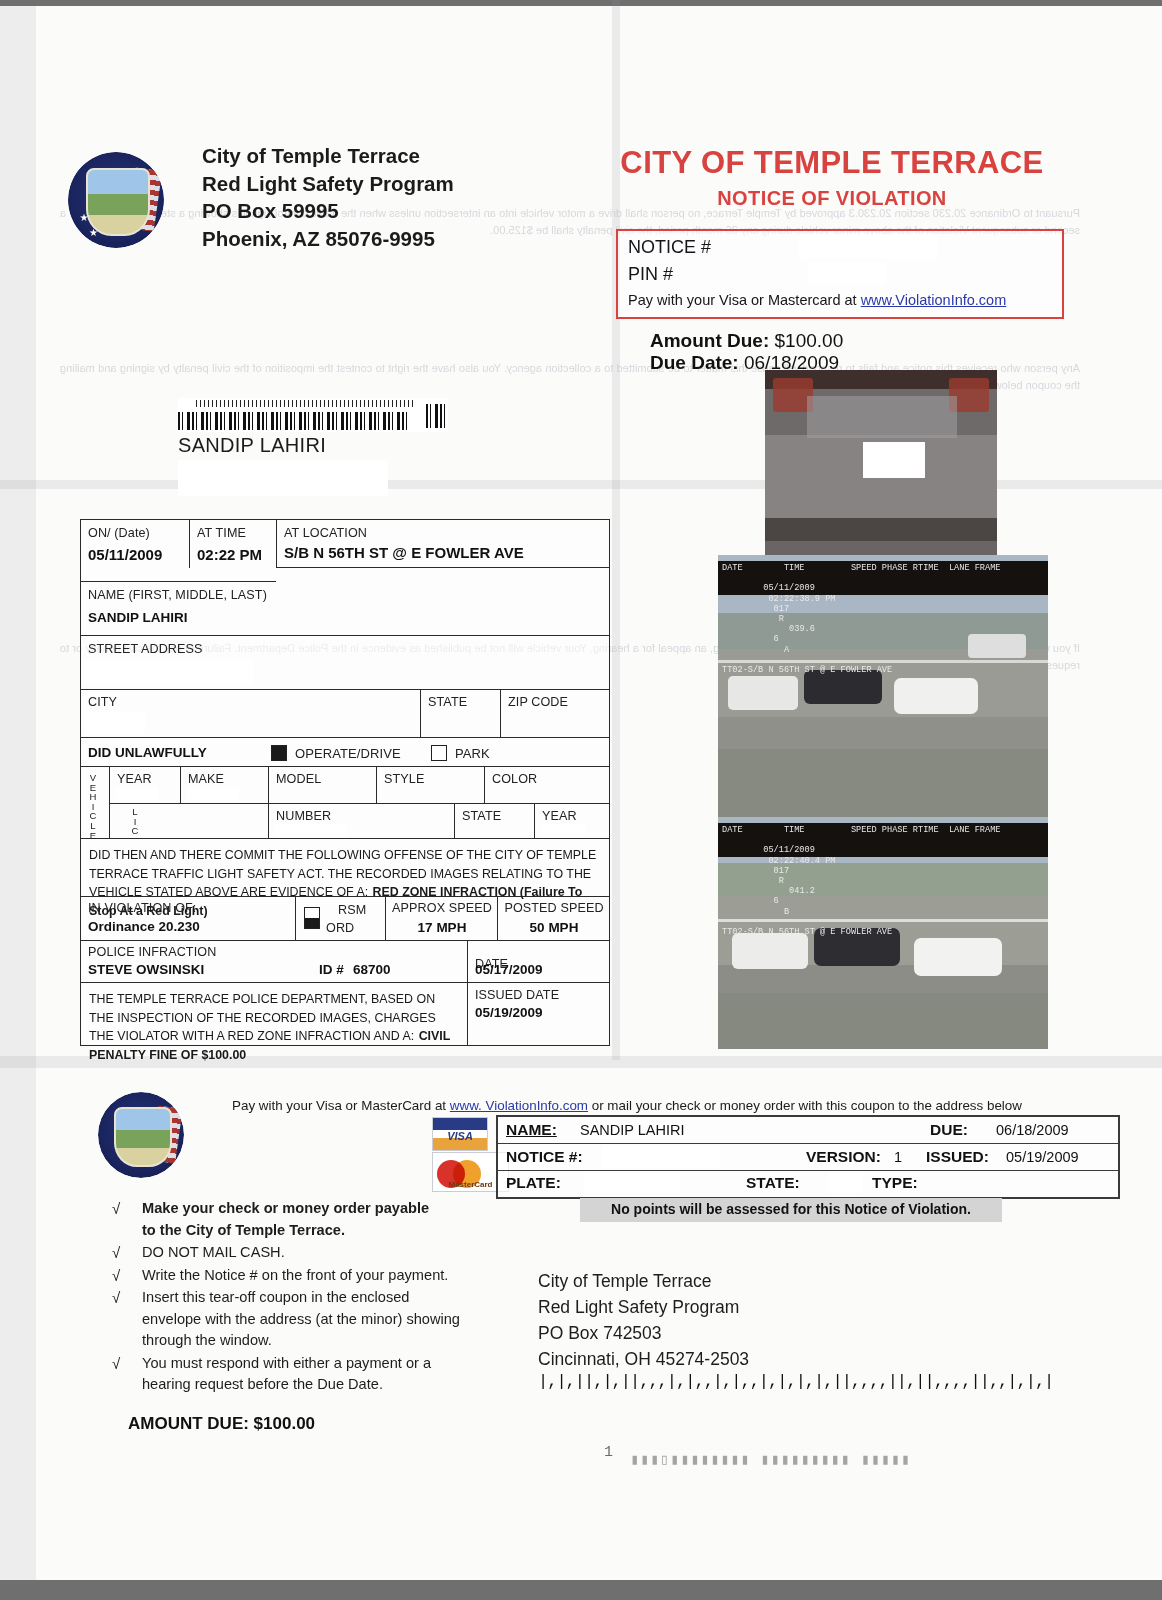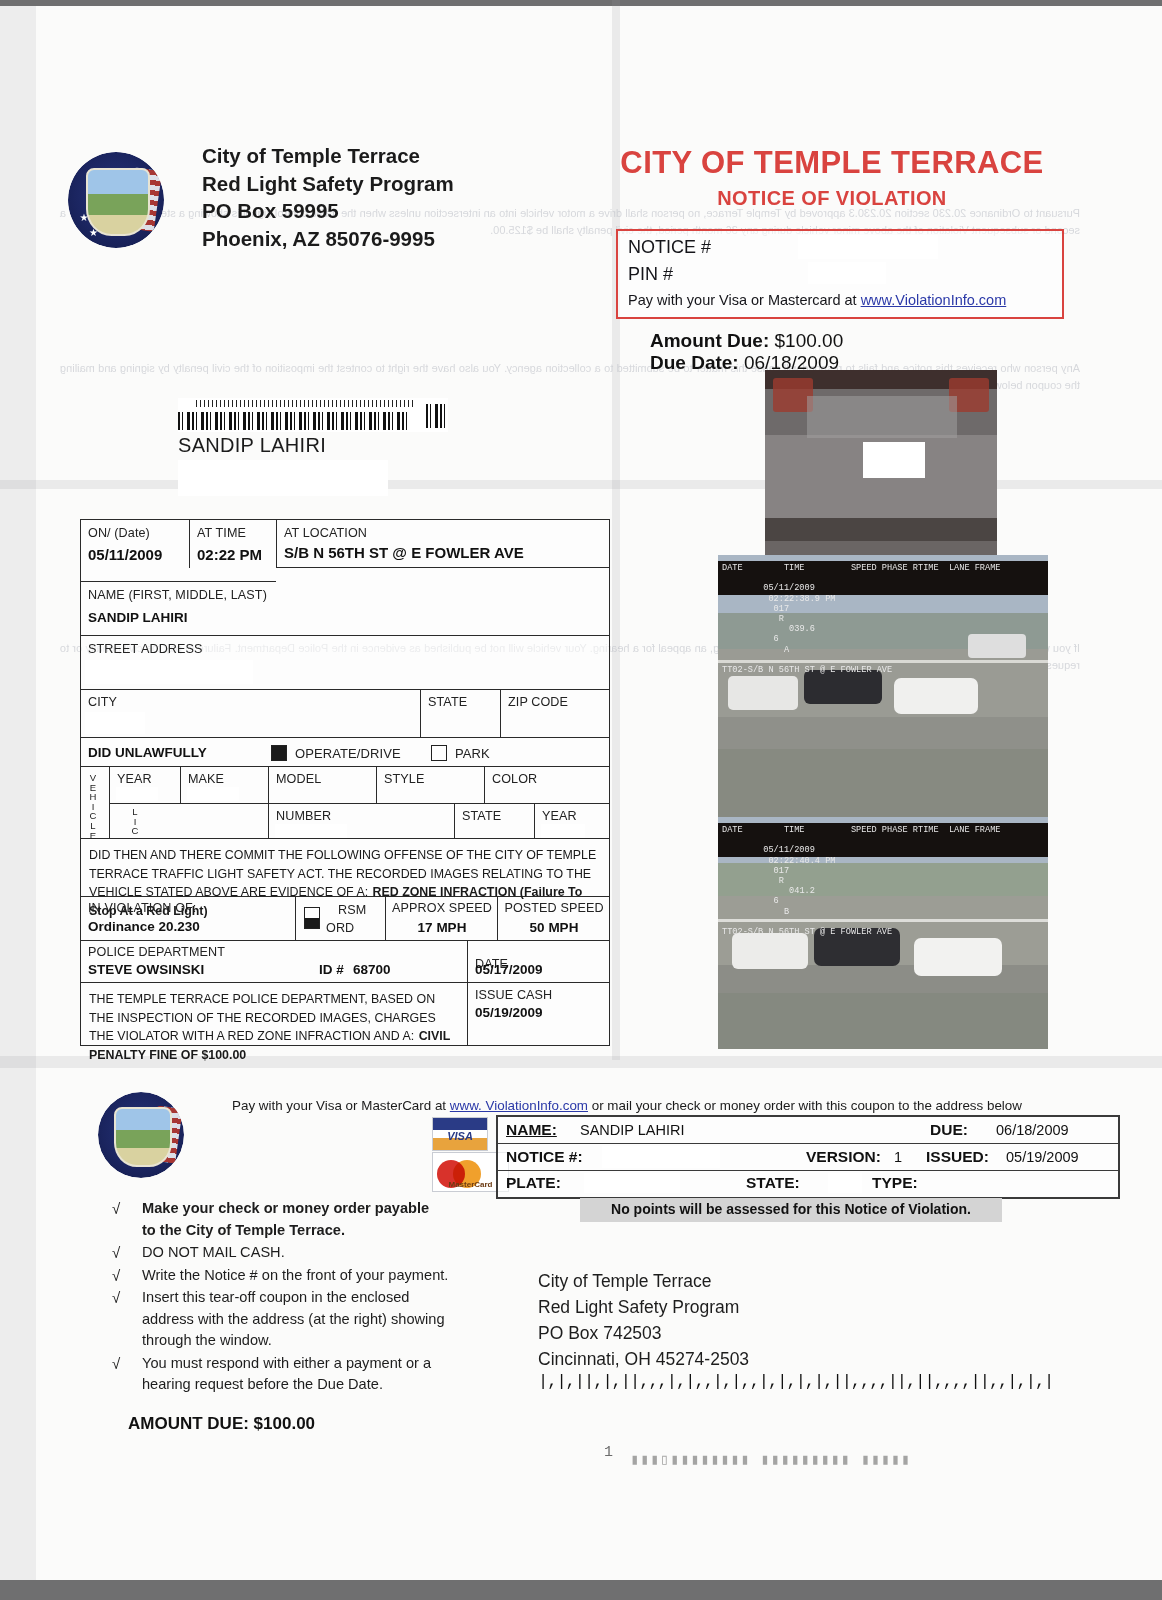--- a/index.html
+++ b/index.html
@@ -260,36 +260,36 @@
     <div class="cell bl bb" style="left:304px;top:377px;width:112px;height:44px;">
       <div class="lbl" style="position:absolute;left:0;top:4px;width:112px;text-align:center;">APPROX SPEED</div>
       <div class="val-sm" style="position:absolute;left:0;top:23px;width:112px;text-align:center;">17 MPH</div>
     </div>
     <div class="cell bl bb" style="left:416px;top:377px;width:112px;height:44px;">
       <div class="lbl" style="position:absolute;left:0;top:4px;width:112px;text-align:center;">POSTED SPEED</div>
       <div class="val-sm" style="position:absolute;left:0;top:23px;width:112px;text-align:center;">50 MPH</div>
     </div>
 
     <div class="cell bb" style="left:0;top:421px;width:386px;height:42px;">
-      <div class="lbl" style="position:absolute;left:7px;top:4px;">POLICE DEPARTMENT</div>
+      <div class="lbl" style="position:absolute;left:7px;top:4px;">POLICE INFRACTION</div>
       <div class="val-sm" style="position:absolute;left:7px;top:21px;">STEVE OWSINSKI</div>
       <div class="val-sm" style="position:absolute;left:238px;top:21px;">ID #</div>
       <div class="val-sm" style="position:absolute;left:272px;top:21px;">68700</div>
     </div>
     <div class="cell bl bb" style="left:386px;top:421px;width:142px;height:42px;">
       <div class="lbl" style="position:absolute;left:7px;top:16px;">DATE</div>
       <div class="val-sm" style="position:absolute;left:7px;top:21px;">05/17/2009</div>
     </div>
 
     <div class="cell" style="left:0;top:463px;width:386px;height:62px;padding:6px 8px;">
       <span class="para">THE TEMPLE TERRACE POLICE DEPARTMENT, BASED ON THE INSPECTION OF THE RECORDED IMAGES, CHARGES THE VIOLATOR WITH A RED ZONE INFRACTION AND A:</span>
       <span class="para" style="font-weight:bold;">CIVIL PENALTY FINE OF $100.00</span>
     </div>
     <div class="cell bl" style="left:386px;top:463px;width:142px;height:62px;">
-      <div class="lbl" style="position:absolute;left:7px;top:5px;">ISSUE CASH</div>
+      <div class="lbl" style="position:absolute;left:7px;top:5px;">ISSUED DATE</div>
       <div class="val-sm" style="position:absolute;left:7px;top:22px;">05/19/2009</div>
     </div>
   </div>
 
   <div class="photo" style="left:765px;top:370px;width:232px;height:190px;
        background:linear-gradient(#3e2f2d 0 10%, #6e6a6a 10% 34%, #878383 34% 78%, #4b4543 78% 90%, #6a6564 90% 100%);">
     <div style="position:absolute;left:8px;top:8px;width:40px;height:34px;background:#9c3b2e;opacity:.8;border-radius:3px;"></div>
     <div style="position:absolute;right:8px;top:8px;width:40px;height:34px;background:#9c3b2e;opacity:.8;border-radius:3px;"></div>
     <div style="position:absolute;left:42px;top:26px;width:150px;height:42px;background:rgba(160,158,158,.55);"></div>
     <div class="redact" style="left:98px;top:72px;width:62px;height:36px;"></div>
@@ -395,21 +395,21 @@
       <span class="tick">√</span>
       <span>DO NOT MAIL CASH.</span>
     </div>
     <div class="it">
       <span class="tick">√</span>
       <span>Write the Notice # on the front of your payment.</span>
     </div>
     <div class="it">
       <span class="tick">√</span>
       <span>Insert this tear-off coupon in the enclosed</span><br>
-      <span>address with the address (at the right) showing</span><br>
+      <span>envelope with the address (at the minor) showing</span><br>
       <span>through the window.</span>
     </div>
     <div class="it">
       <span class="tick">√</span>
       <span>You must respond with either a payment or a</span><br>
       <span> hearing request before the Due Date.</span>
     </div>
   </div>
 
   <div class="amountdue" style="left:128px;top:1414px;">AMOUNT DUE: $100.00</div>

